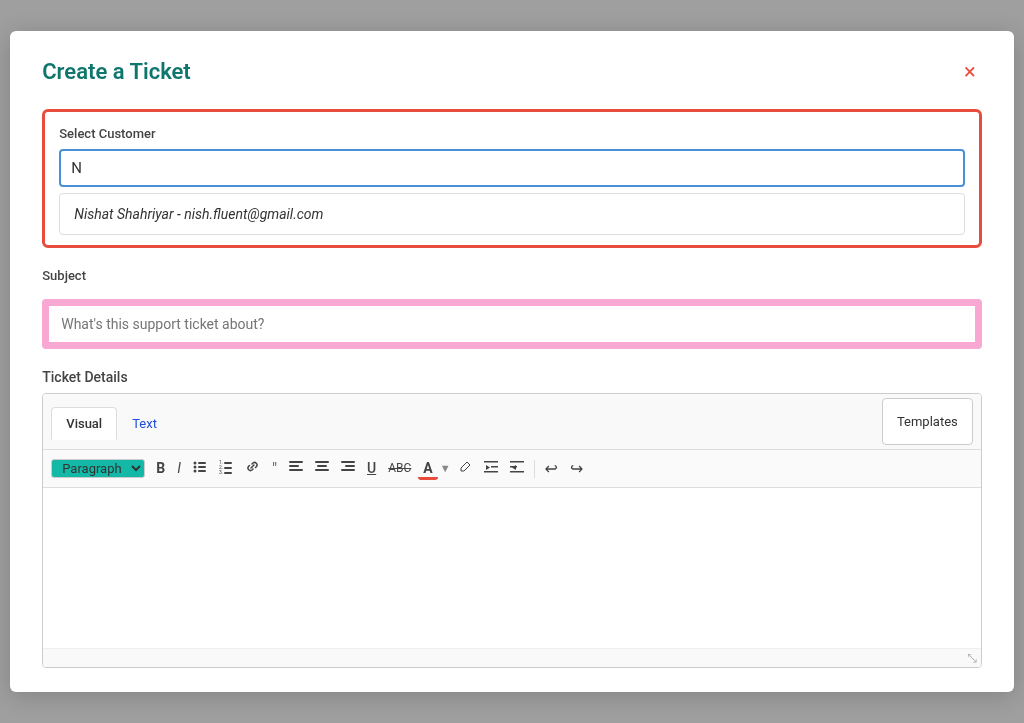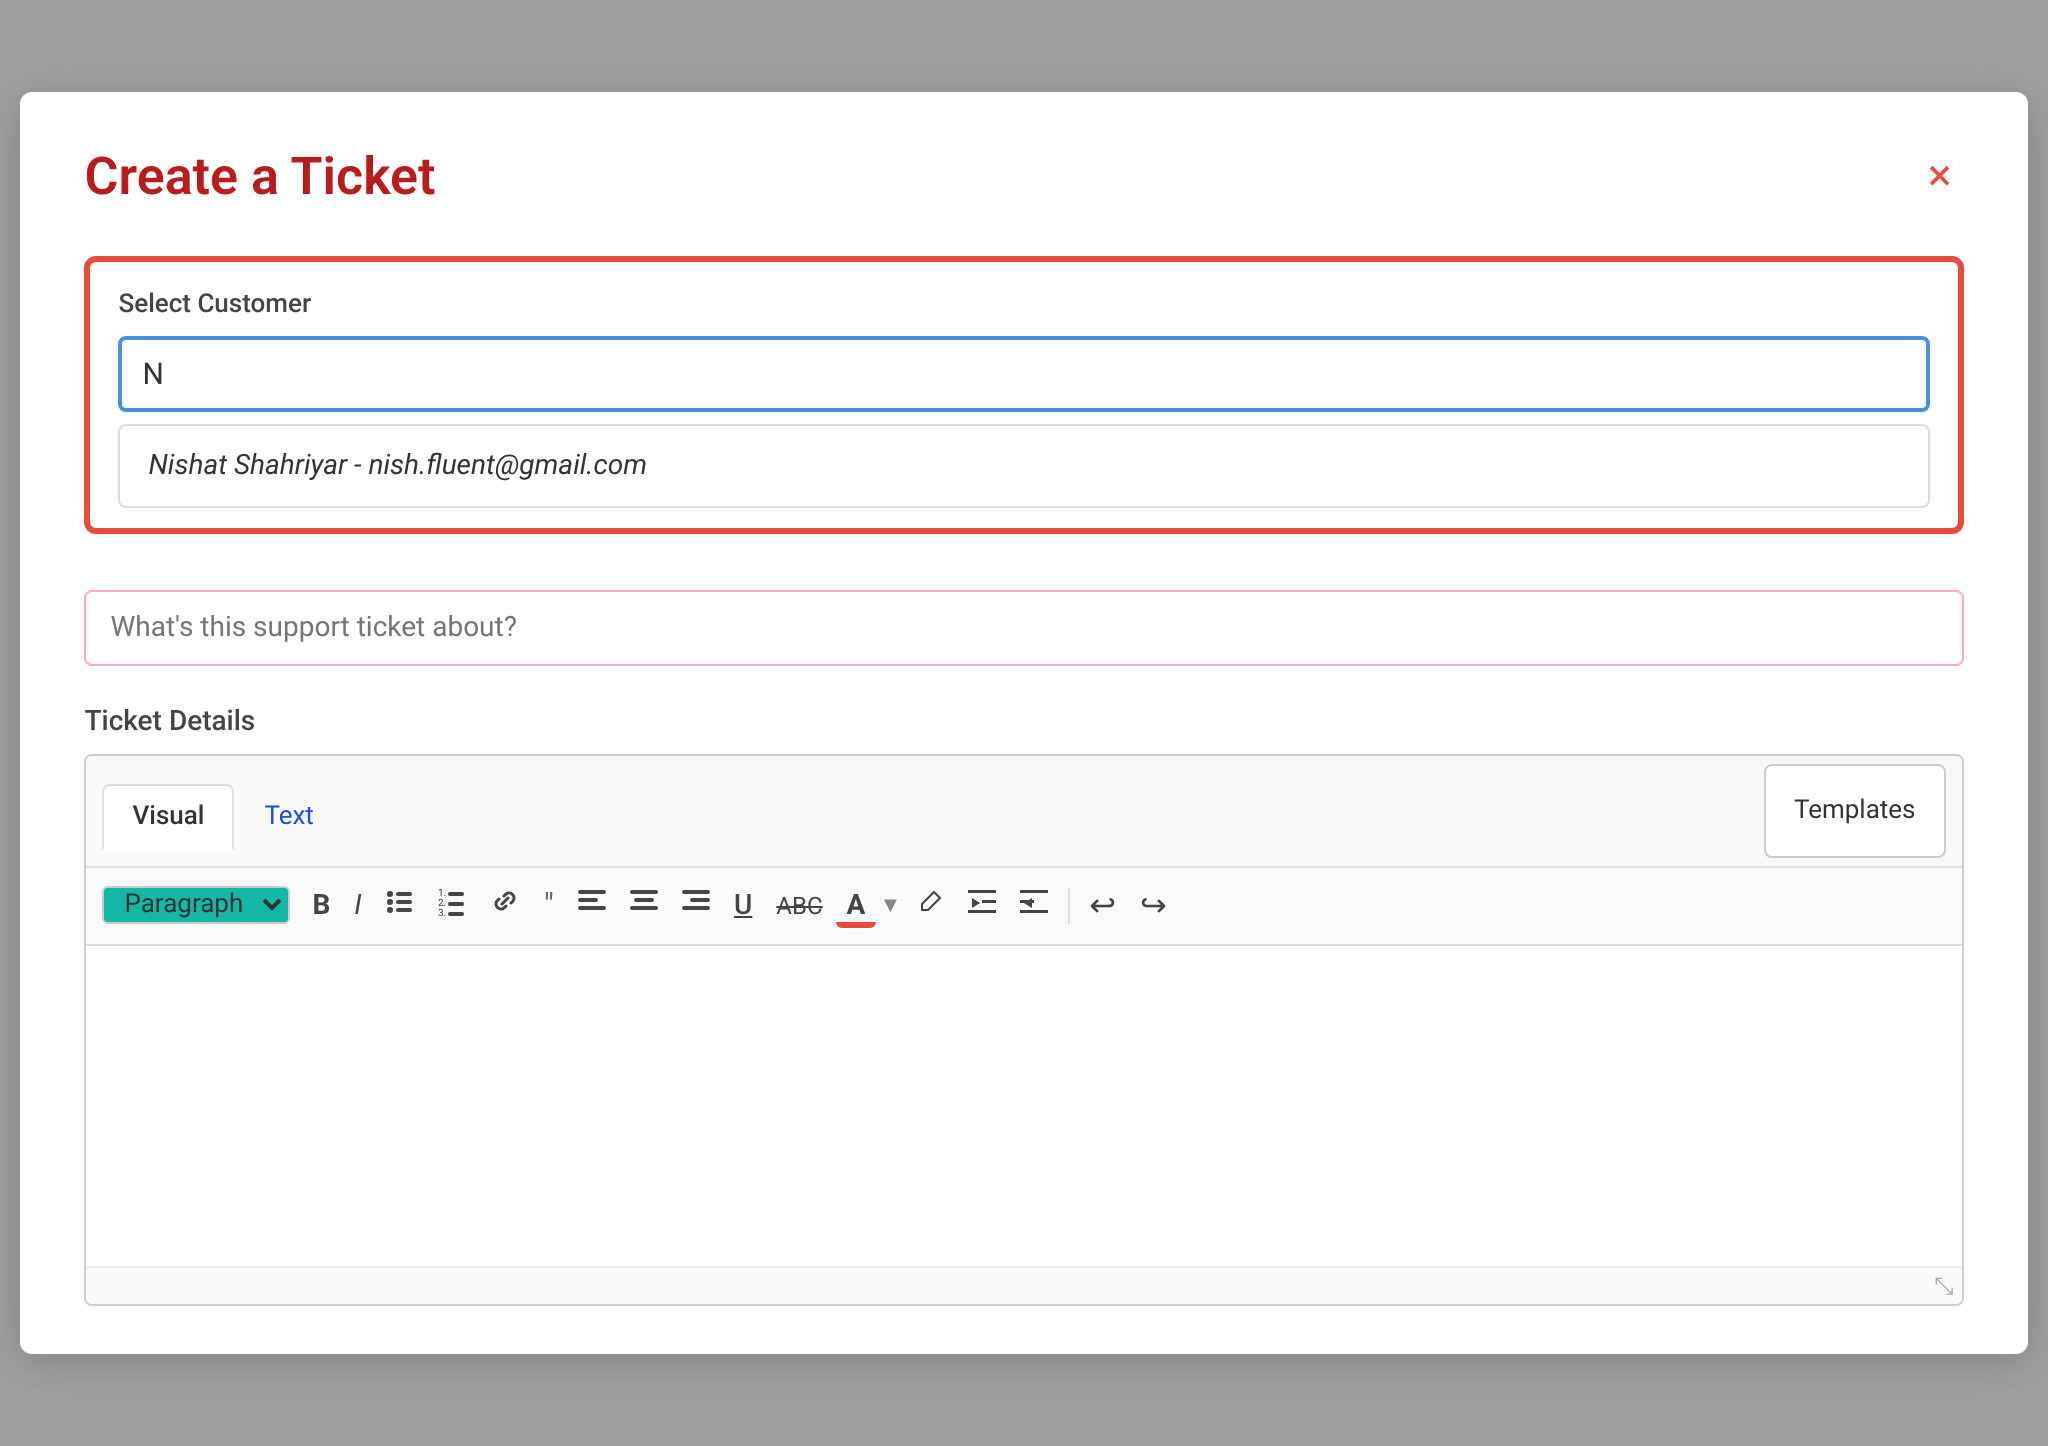--- a/index.html
+++ b/index.html
@@ -39,23 +39,23 @@
     }
 
     .modal-header {
       display: flex;
       align-items: center;
       justify-content: space-between;
       margin-bottom: 24px;
     }
 
     .modal-title {
-      font-size: 26px;
+      font-size: 22px;
       font-weight: 600;
-      color: #b91c1c;
+      color: #0f766e;
     }
 
     .close-btn {
       background: none;
       border: none;
       cursor: pointer;
       color: #e74c3c;
       font-size: 22px;
       line-height: 1;
       padding: 2px 6px;
@@ -100,21 +100,21 @@
       cursor: pointer;
       font-style: italic;
     }
 
     .subject-section {
       margin-bottom: 20px;
     }
 
     .subject-input {
       width: 100%;
-      border: 1px solid #f9a8d4;
+      border: 7px solid #f9a8d4;
       border-radius: 4px;
       padding: 10px 12px;
       font-size: 14px;
       color: #999;
       outline: none;
       margin-top: 8px;
     }
 
     .ticket-details-section {
       
@@ -250,20 +250,21 @@
 
     <div class="select-customer-section">
       <div class="field-label">Select Customer</div>
       <input class="customer-input" type="text" value="N" style="">
       <div class="dropdown-result">
         <div class="dropdown-item">Nishat Shahriyar - nish.fluent@gmail.com</div>
       </div>
     </div>
 
     <div class="subject-section">
+      <div class="field-label">Subject</div>
       <input class="subject-input" type="text" placeholder="What's this support ticket about?" style="">
     </div>
 
     <div class="ticket-details-section">
       <div class="ticket-details-label">Ticket Details</div>
 
       <div class="editor-container">
 
         <div class="editor-tabs-row">
           <div class="tabs-left">

